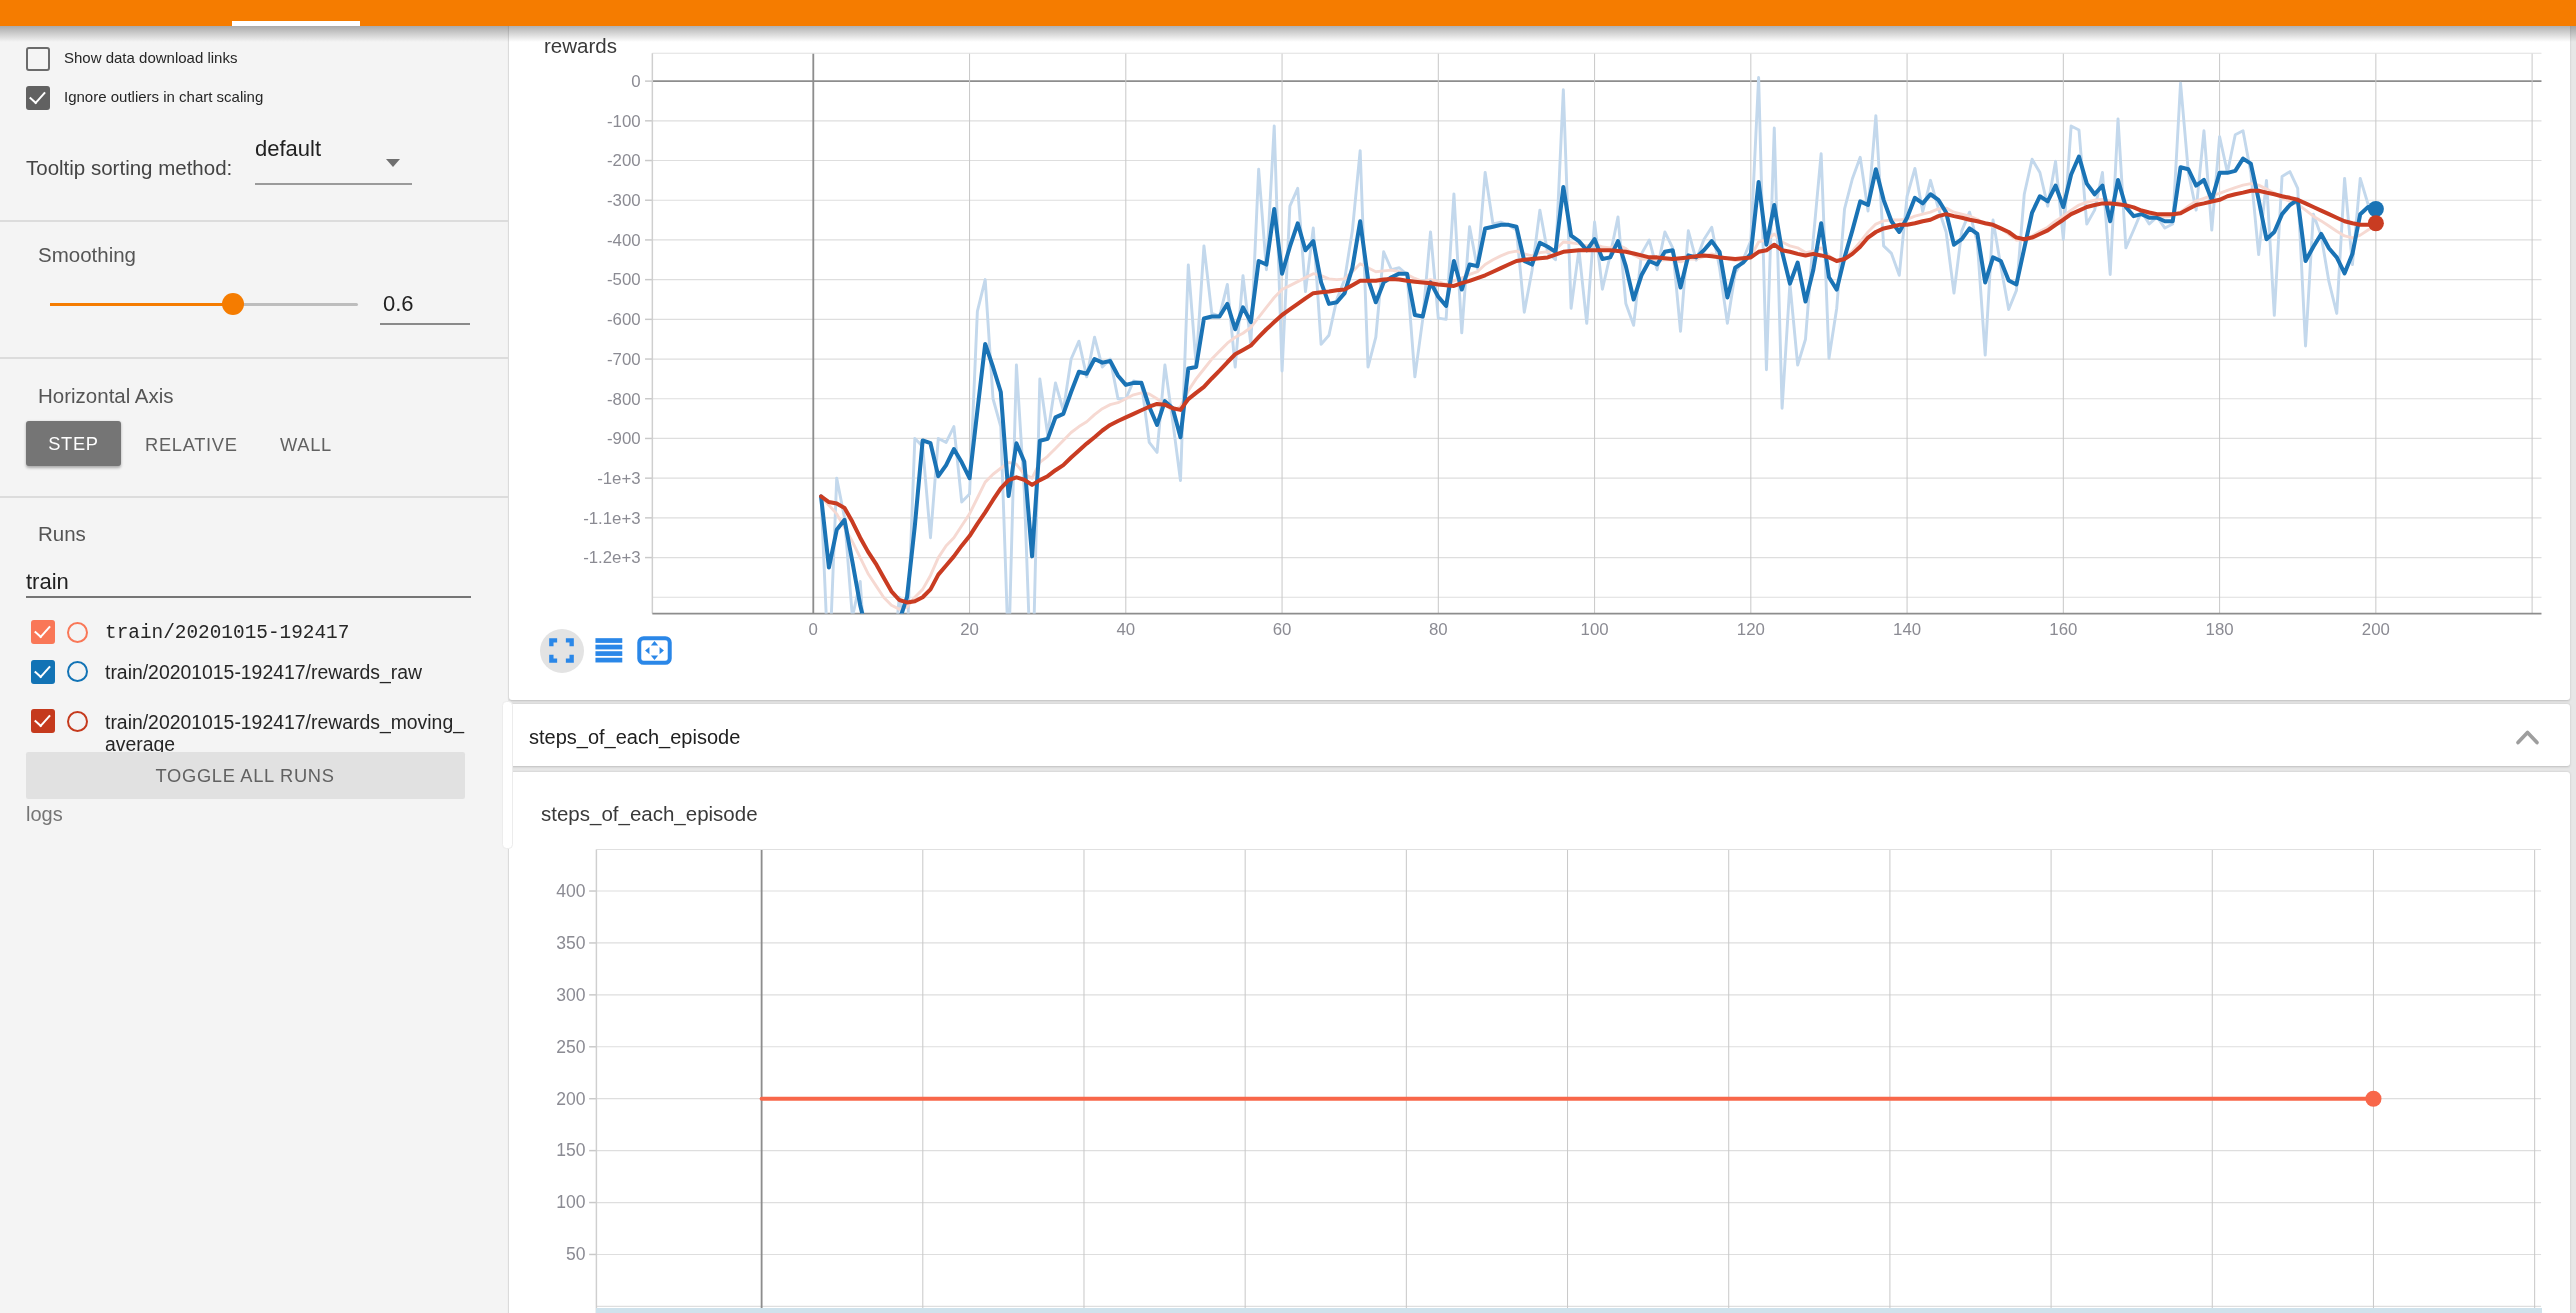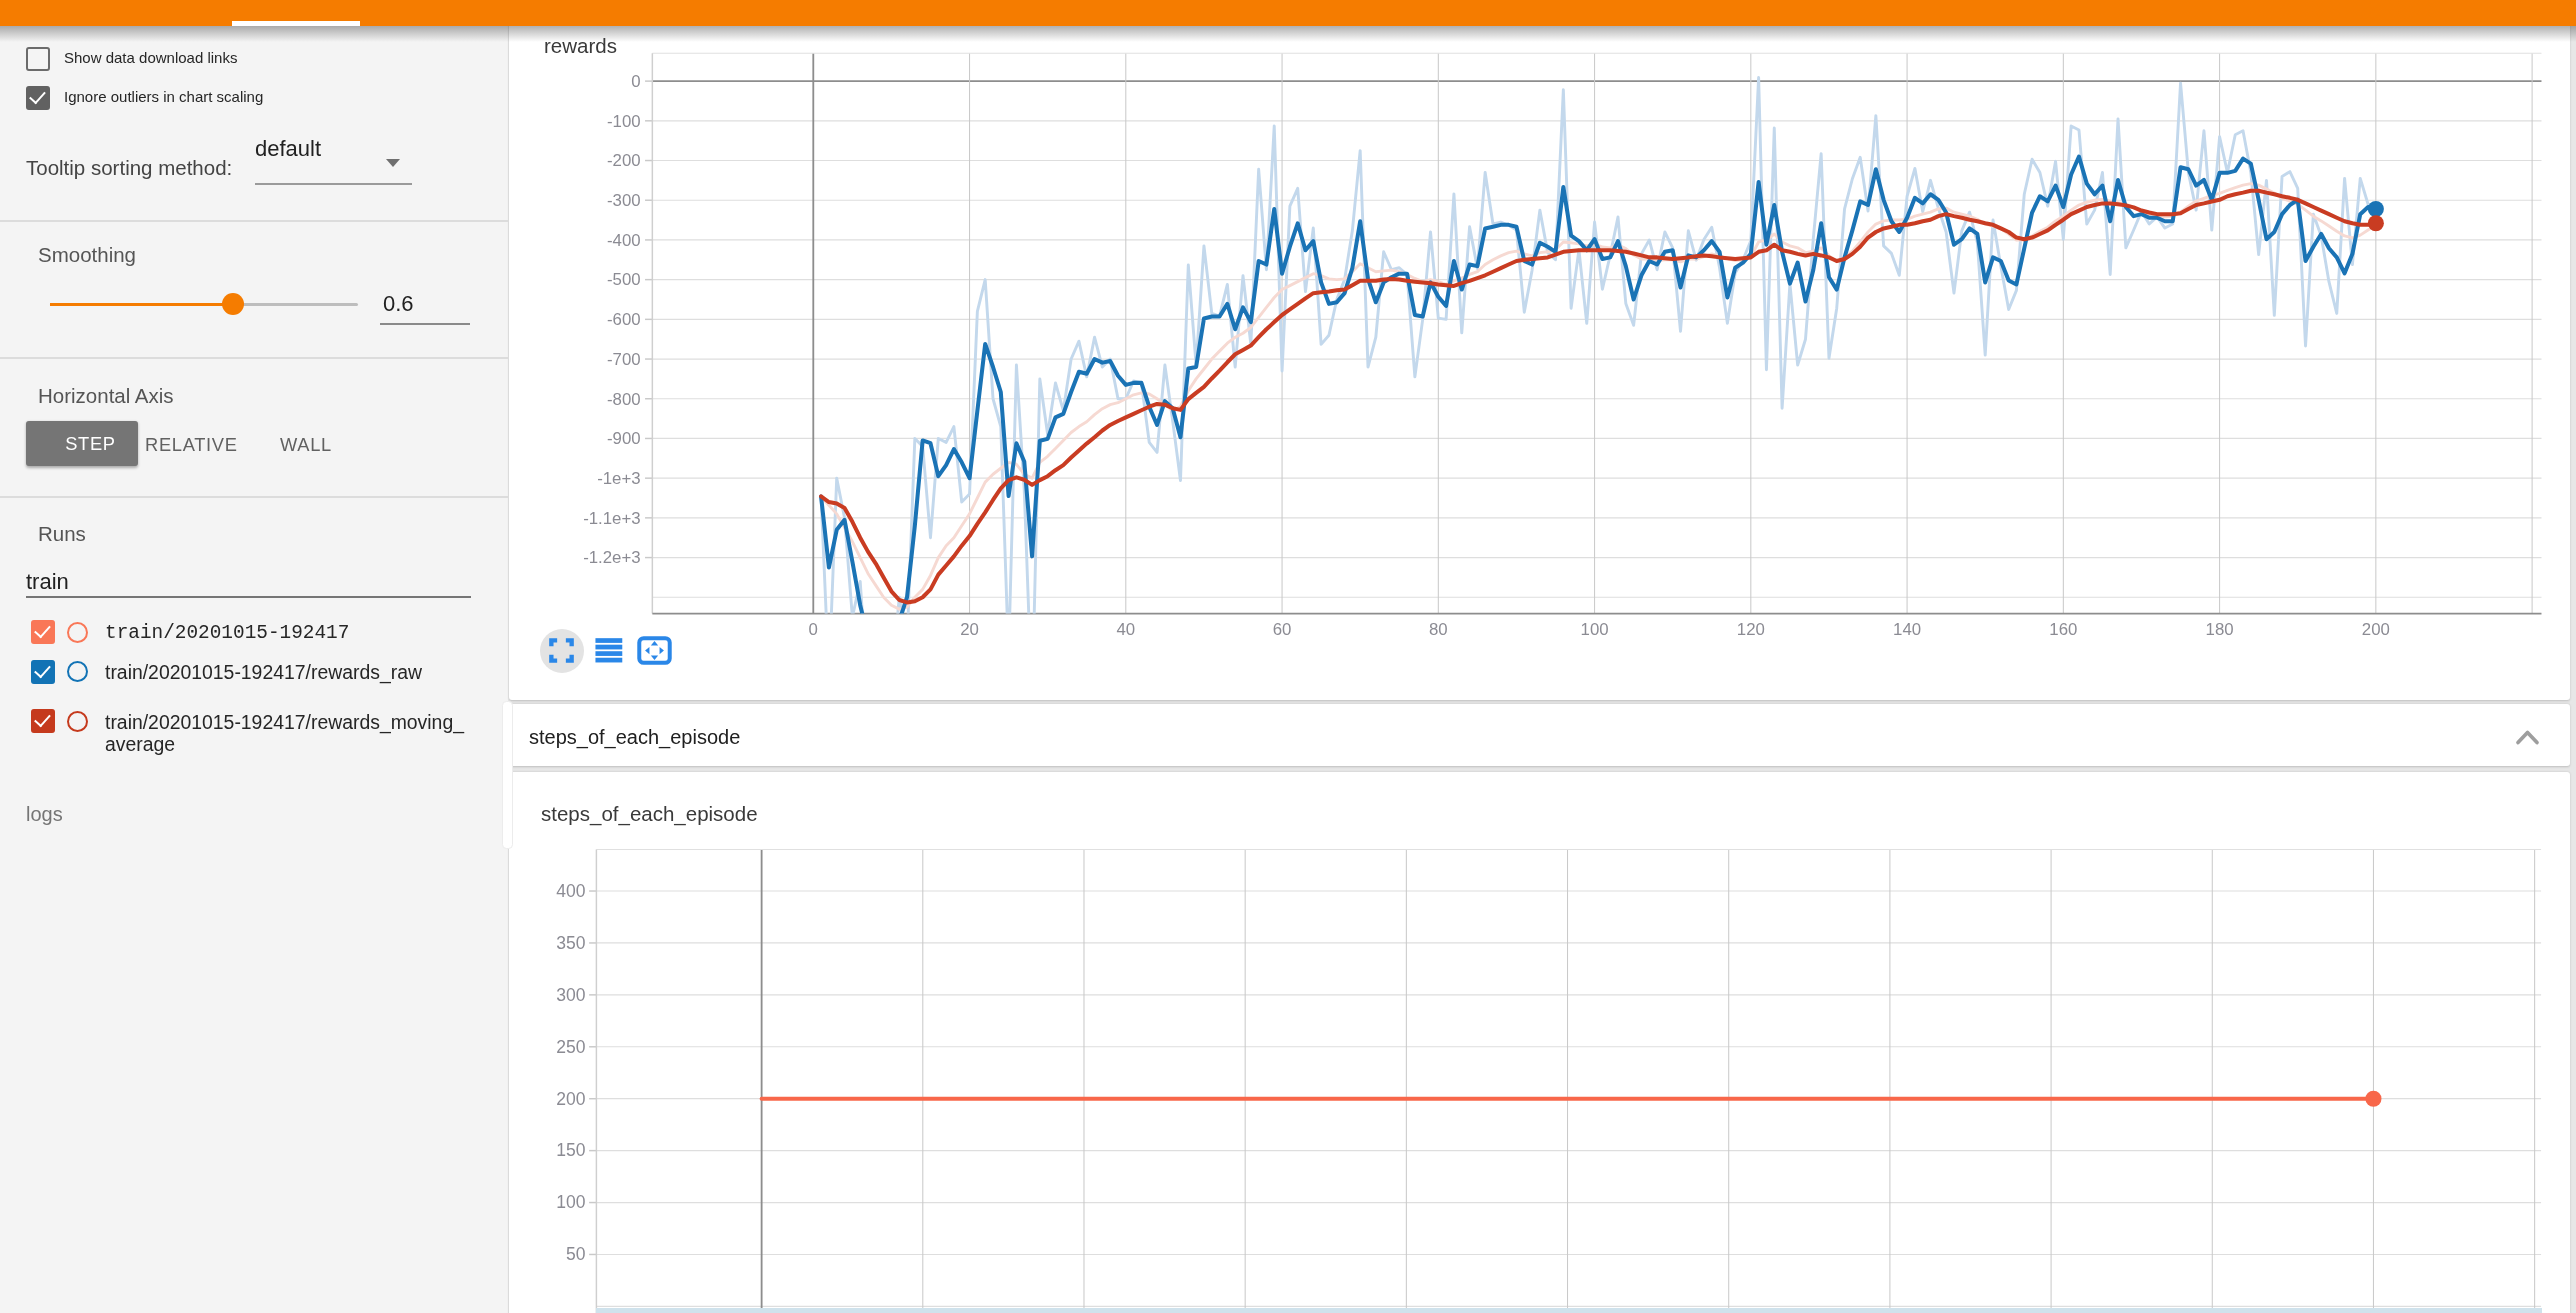--- a/index.html
+++ b/index.html
@@ -33,21 +33,21 @@
   .runlabel{font-size:19.4px;color:#262626;line-height:22px;}
 
   
   #slider-track{left:50px;top:303px;width:308px;height:2.9px;background:#bdbdbd;border-radius:1.5px;}
   #slider-fill{left:50px;top:303px;width:183px;height:2.9px;background:#f57c00;}
   #slider-knob{left:222px;top:293px;width:22px;height:22px;border-radius:50%;background:#f57c00;}
 
   .underline{height:1.5px;background:#9a9a9a;}
 
   .axis-btn{background:#757575;border-radius:2.9px;box-shadow:0 1.5px 2.9px rgba(0,0,0,.3);
-            color:#fff;font-size:18.3px;letter-spacing:0.7px;display:flex;align-items:center;justify-content:center;padding-left:17px;}
+            color:#fff;font-size:18.3px;letter-spacing:0.7px;display:flex;align-items:center;justify-content:center;}
   .axis-opt{font-size:18.3px;letter-spacing:0.7px;color:#616161;}
 
   #toggle-btn{left:25.6px;top:752px;width:439px;height:47px;background:#e1e1e1;border-radius:2.2px;
               display:flex;align-items:center;justify-content:center;
               font-size:18.3px;letter-spacing:0.7px;color:#616161;}
 
   .dd-arrow{width:0;height:0;border-left:7.3px solid transparent;border-right:7.3px solid transparent;
             border-top:8.8px solid #6f6f6f;}
 
   
@@ -263,20 +263,21 @@
       <div class="abs circle" style="left: 67px; top: 622px; border-color: rgb(249, 119, 87);"></div>
       <div class="abs runlabel" style="left: 105px; top: 622px; width: 366px; word-break: break-all; font-family: Liberation Mono, monospace;">train/20201015-192417</div>
       <div class="abs cb checked" style="left: 31px; top: 660px; background: rgb(18, 115, 181);"></div>
       <div class="abs circle" style="left: 67px; top: 661px; border-color: rgb(18, 115, 181);"></div>
       <div class="abs runlabel" style="left: 105px; top: 661px; width: 366px; word-break: break-all;">train/20201015-192417/rewards_raw</div>
       <div class="abs cb checked" style="left: 31px; top: 709px; background: rgb(197, 58, 29);"></div>
       <div class="abs circle" style="left: 67px; top: 711px; border-color: rgb(197, 58, 29);"></div>
       <div class="abs runlabel" style="left: 105px; top: 711px; width: 366px; word-break: break-all;">train/20201015-192417/rewards_moving_average</div>
     </div>
 
+  <div class="abs" id="toggle-btn">TOGGLE ALL RUNS</div>
   <div class="abs" style="left:26px;top:803px;font-size:20px;color:#757575;">logs</div>
 
   <div class="abs scroll-thumb" style="left:502px;top:701px;width:8.8px;height:146px;"></div>
 
   <div class="abs" id="topshadow"></div>
   <div class="abs" id="topbar"></div>
   <div class="abs" id="tab-indicator"></div>
 </div>
 
 

